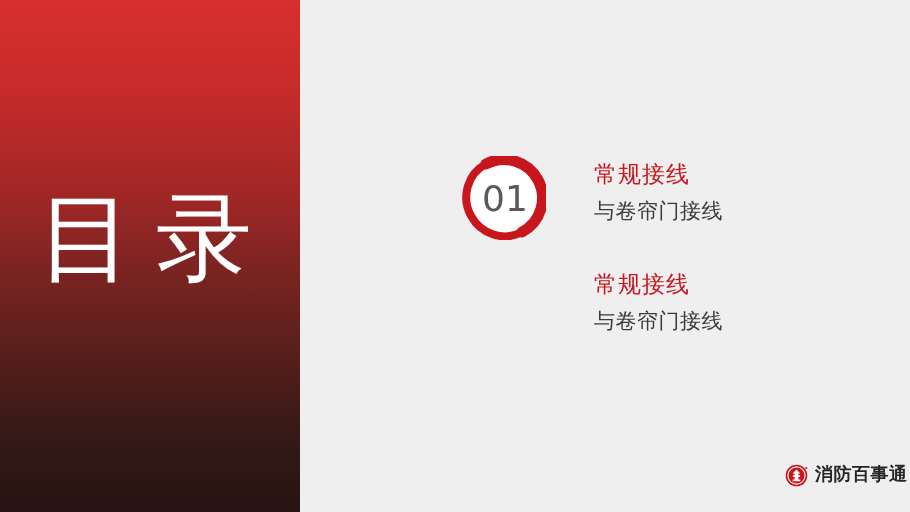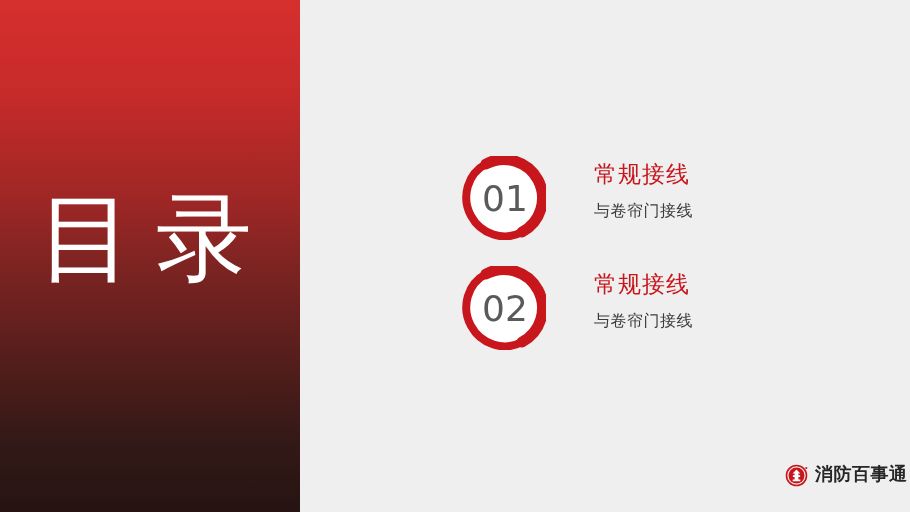--- a/index.html
+++ b/index.html
@@ -115,21 +115,21 @@
     font-size: 23px;
     line-height: 28px;
     font-weight: 400;
     letter-spacing: 1px;
     white-space: nowrap;
     font-family: "DejaVu Sans", "Liberation Sans", sans-serif;
   }
   .toc-sub {
     margin-top: 12px;
     color: #3b3b3b;
-    font-size: 16px;
+    font-size: 21px;
     line-height: 22px;
     font-weight: 400;
     letter-spacing: 0.5px;
     white-space: nowrap;
     font-family: "DejaVu Sans", "Liberation Sans", sans-serif;
   }
 
   
   .brand {
     position: absolute;
@@ -175,29 +175,20 @@
         </svg>
         <div class="num">01</div>
       </div>
       <div class="toc-text">
         <div class="toc-title">常规接线</div>
         <div class="toc-sub">与卷帘门接线</div>
       </div>
     </div>
 
     <div class="toc-item item-2">
-      <div class="badge">
-        <svg class="ring" viewBox="0 0 84 84">
-          <g transform="rotate(-28 42 42)">
-            <ellipse cx="42" cy="42" rx="37.5" ry="38.5" fill="#ffffff" stroke="#c8161d" stroke-width="8"></ellipse>
-            <path d="M 42 3.5 A 38.5 38.5 0 0 1 42 80.5" fill="none" stroke="#c8161d" stroke-width="11" stroke-linecap="round"></path>
-          </g>
-        </svg>
-        <div class="num">02</div>
-      </div>
       <div class="toc-text">
         <div class="toc-title">常规接线</div>
         <div class="toc-sub">与卷帘门接线</div>
       </div>
     </div>
 
   </div>
 
   <div class="brand">
     <svg class="brand-mark" viewBox="0 0 24 24">

